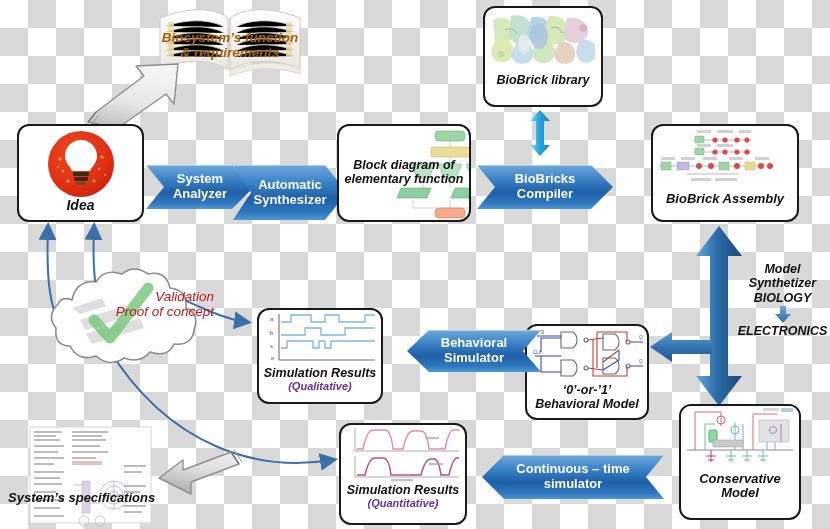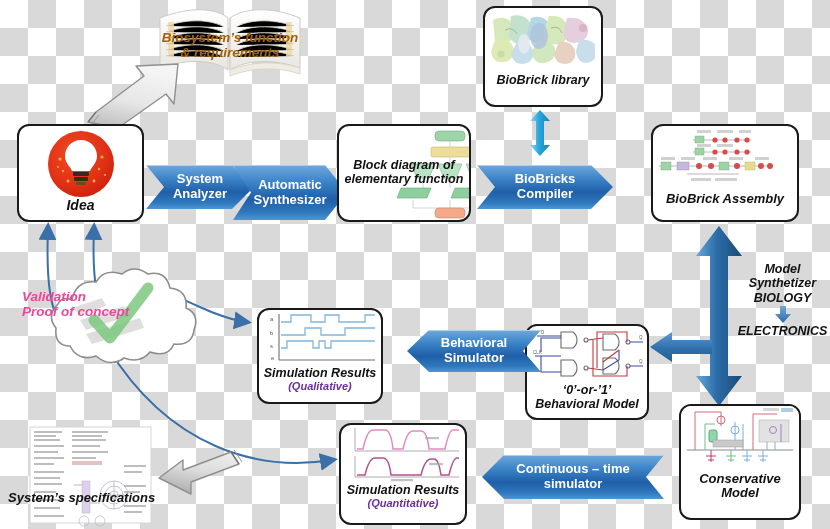--- a/index.html
+++ b/index.html
@@ -43,22 +43,22 @@
 
   
   .dblv{position:absolute;}
 
   
   .grayarrow{position:absolute;}
 
   
   .cloud{position:absolute;}
   .cloudtext{
-    position:absolute;text-align:left;font-style:italic;font-weight:bold;
-    color:#ec4899;line-height:1.12;z-index:6;
+    position:absolute;text-align:right;font-style:italic;font-weight:normal;
+    color:#b91c1c;line-height:1.12;z-index:6;
   }
 
   
   .modsyn{
     position:absolute;text-align:center;font-style:italic;font-weight:bold;
     color:#111;line-height:1.14;
   }
 
   .specs{
     position:absolute;font-style:italic;font-weight:bold;color:#111;

